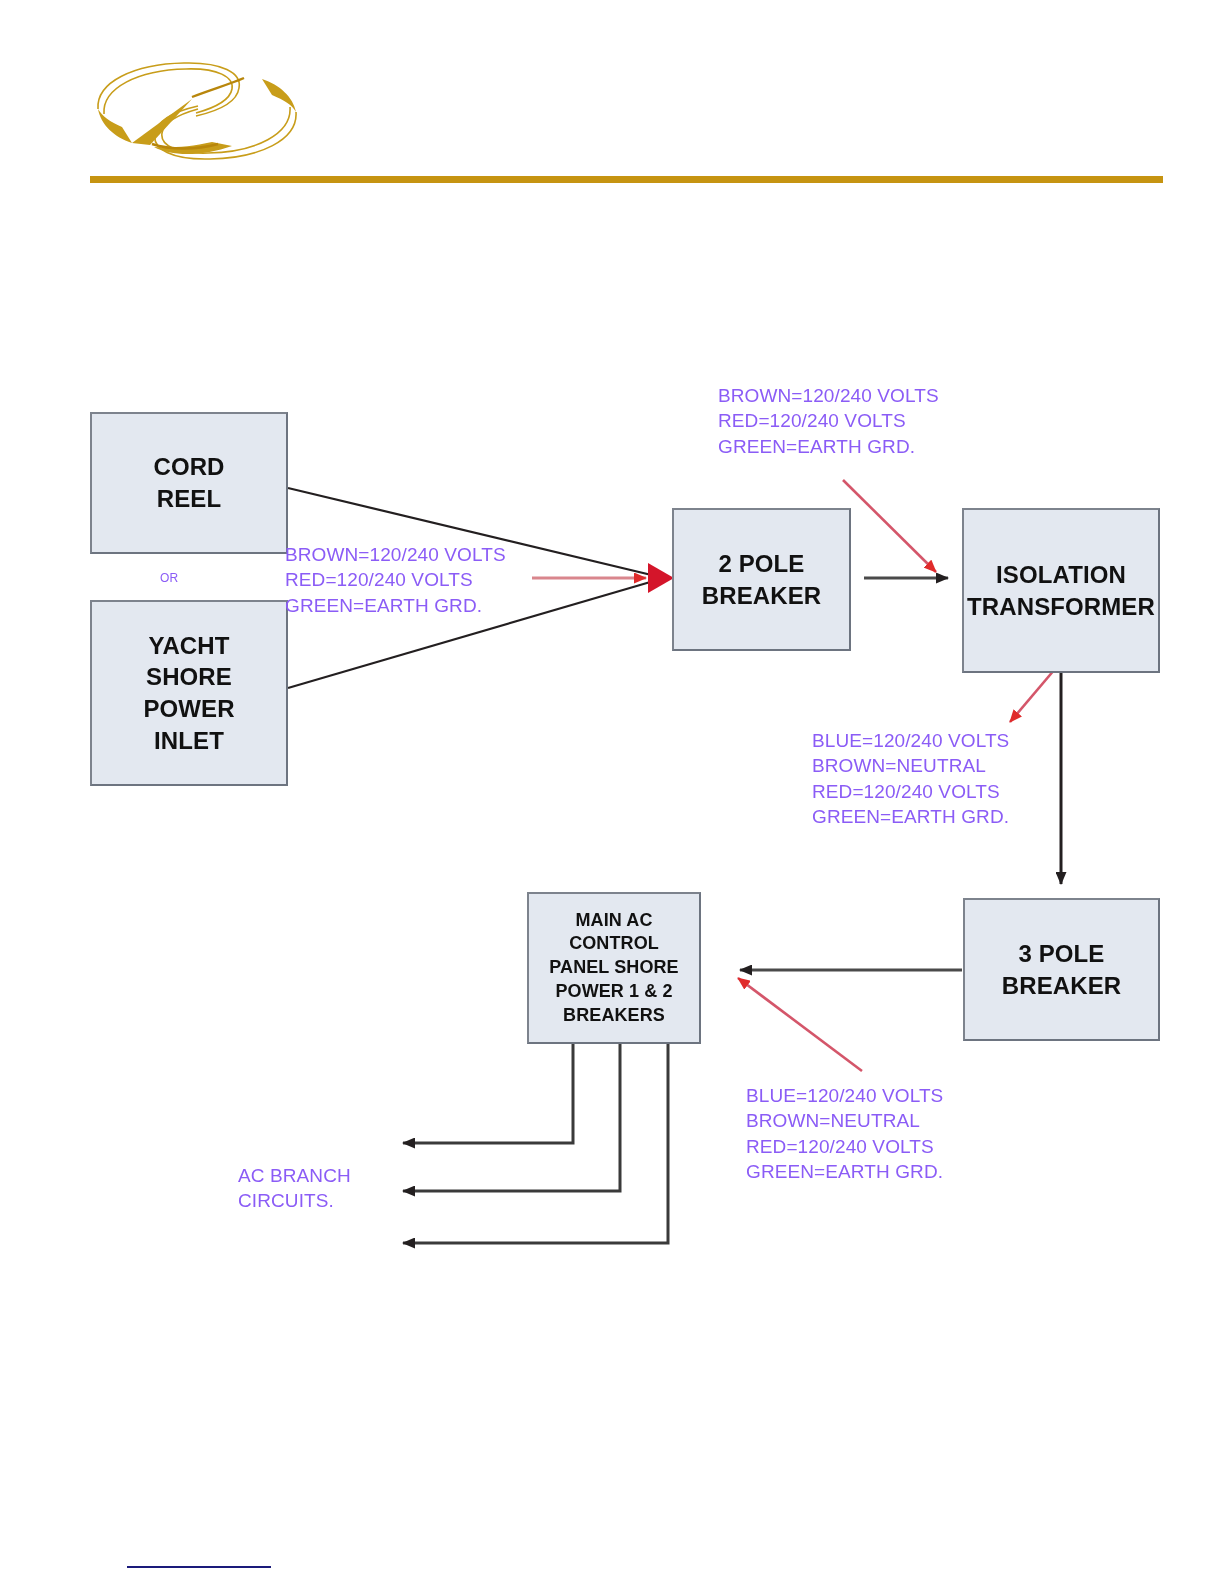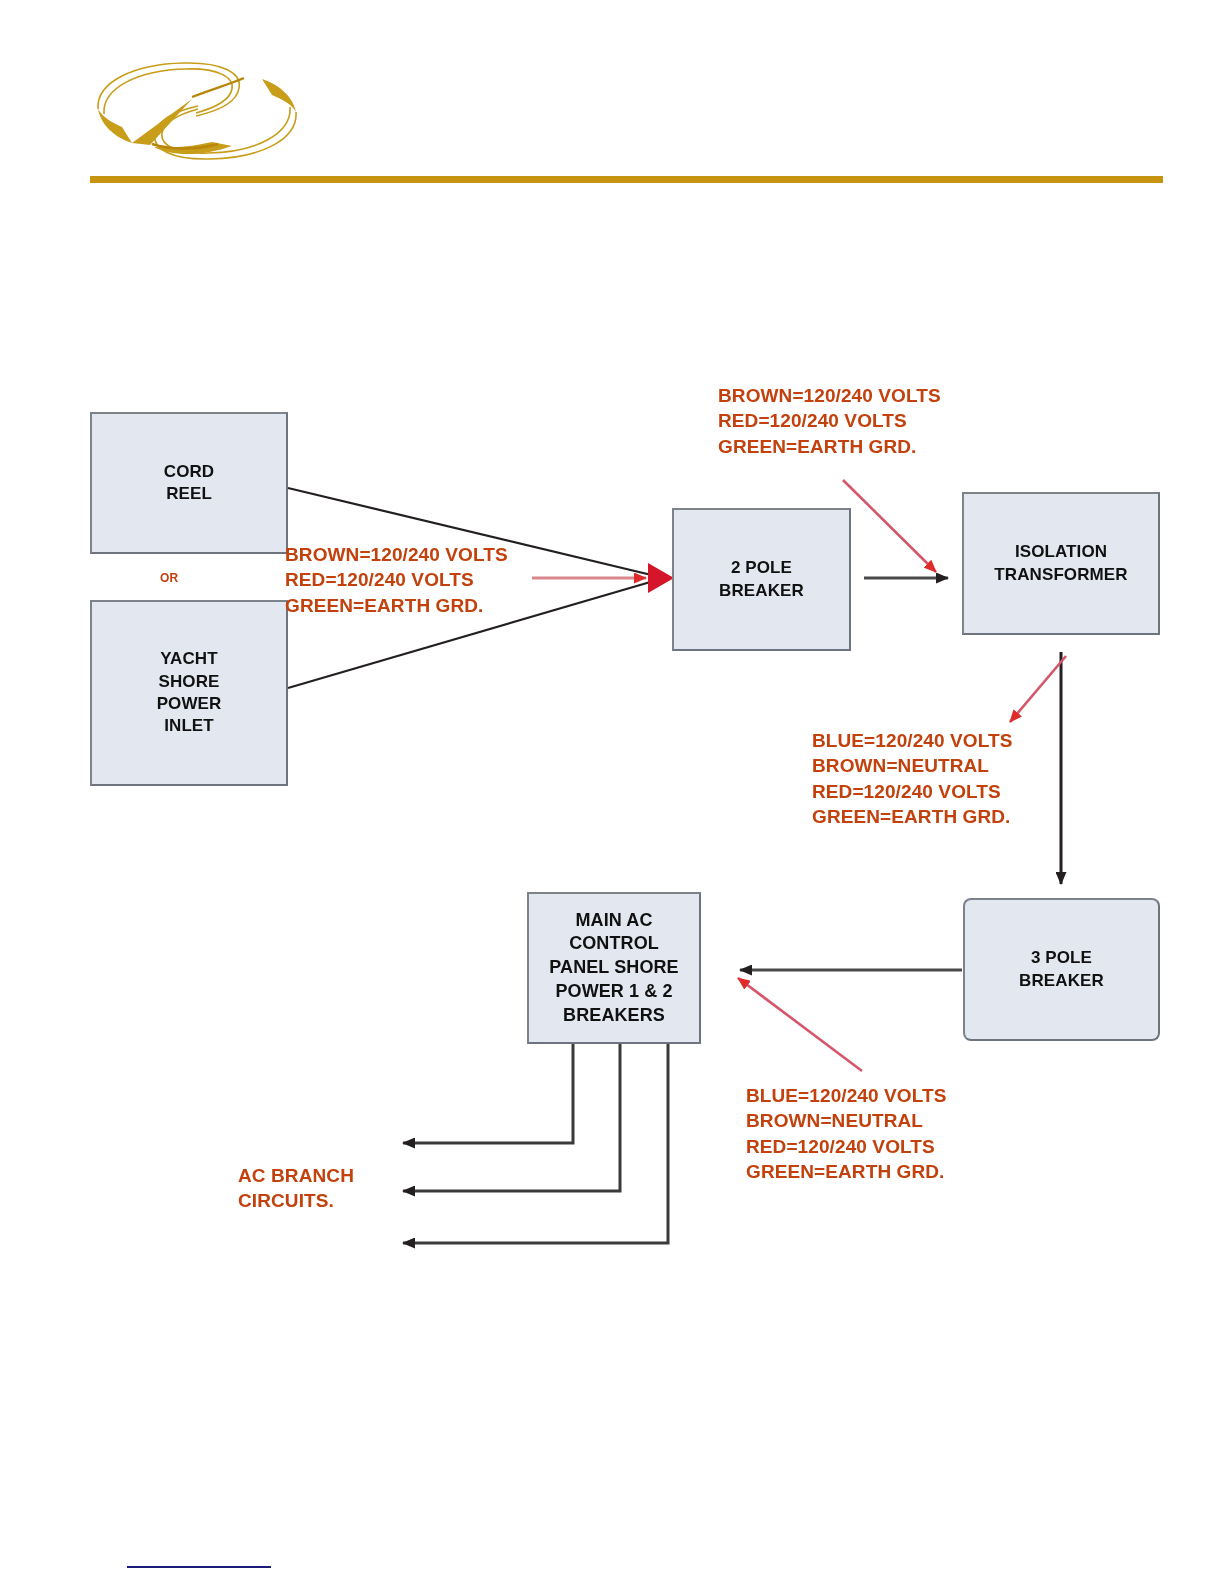--- a/index.html
+++ b/index.html
@@ -61,38 +61,38 @@
     background: #e3e8f0;
     border: 2px solid #6d7480;
     border-top-color: #7d838d;
     border-left-color: #7d838d;
     display: flex;
     align-items: center;
     justify-content: center;
     text-align: center;
     color: #111111;
     font-weight: bold;
-    font-size: 17px;
+    font-size: 24px;
     line-height: 1.32;
     letter-spacing: 0.1px;
   }
   .node-box .box-text { white-space: pre-line; }
 
   #box-cord-reel        { left: 90px;  top: 412px; width: 198px; height: 142px; }
   #box-yacht-inlet      { left: 90px;  top: 600px; width: 198px; height: 186px; }
   #box-two-pole         { left: 672px; top: 508px; width: 179px; height: 143px; }
-  #box-isolation        { left: 962px; top: 492px; width: 198px; height: 143px; }
+  #box-isolation        { left: 962px; top: 508px; width: 198px; height: 165px; }
   #box-main-ac          { left: 527px; top: 892px; width: 174px; height: 152px; font-size: 18px; }
-  #box-three-pole       { left: 963px; top: 898px; width: 197px; height: 143px; border-radius: 8px; }
+  #box-three-pole       { left: 963px; top: 898px; width: 197px; height: 143px; }
 
   
   .diagram-label {
     position: absolute;
-    color: #c2410c;
-    font-weight: bold;
+    color: #8b5cf6;
+    font-weight: normal;
     font-size: 19px;
     line-height: 1.34;
     white-space: pre-line;
     letter-spacing: 0.1px;
   }
   #label-or            { left: 160px; top: 570px; font-size: 12px; }
   #label-wire-left     { left: 285px; top: 542px; }
   #label-wire-top      { left: 718px; top: 383px; }
   #label-wire-mid      { left: 812px; top: 728px; }
   #label-wire-bottom   { left: 746px; top: 1083px; }

